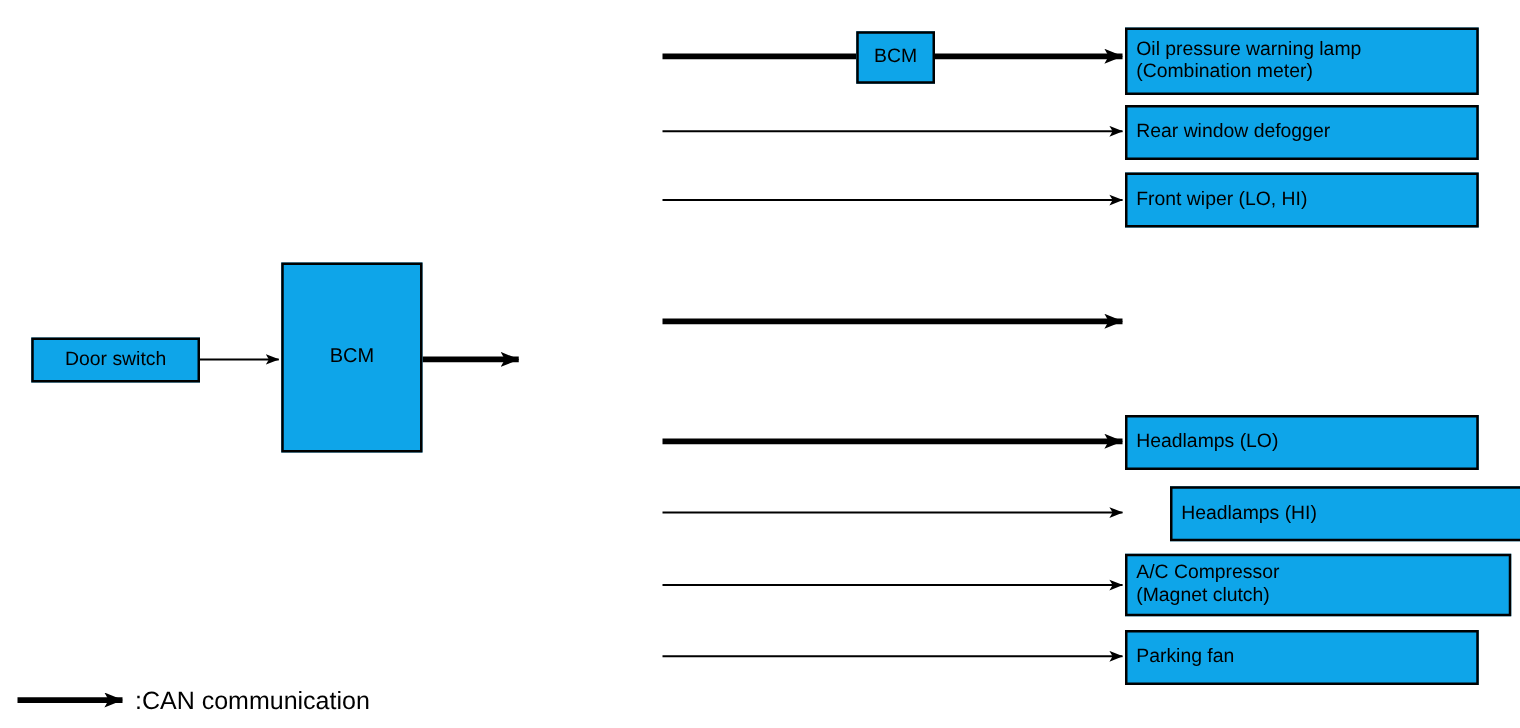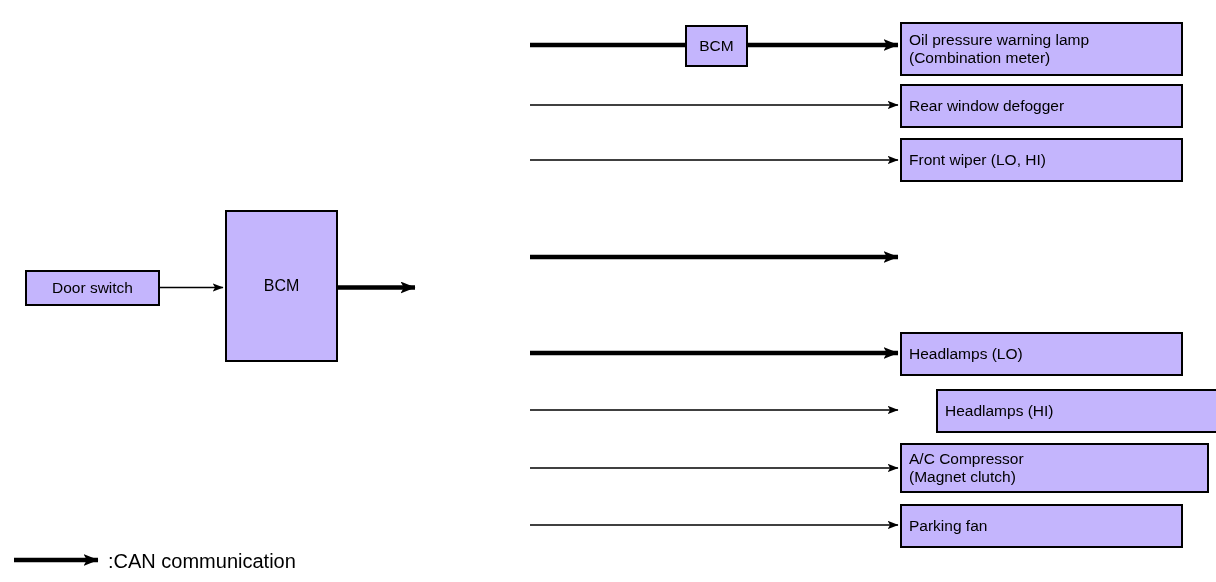--- a/index.html
+++ b/index.html
@@ -1,21 +1,21 @@
 <!DOCTYPE html>
 <html><head>
 <meta charset="utf-8">
 <title>IPDM E/R System Diagram</title>
 <style>
   html,body{margin:0;padding:0;background:#ffffff;}
   body{width:1216px;height:582px;overflow:hidden;
        font-family:"Liberation Sans","DejaVu Sans",sans-serif;color:#000;}
   #stage{position:relative;width:1216px;height:582px;background:#fff;}
   svg#wires{position:absolute;left:0;top:0;width:1216px;height:582px;}
-  .node{position:absolute;box-sizing:border-box;border:2px solid #000;background:#c4b5fd;}
+  .node{position:absolute;box-sizing:border-box;border:2px solid #000;background:#0ea5e9;}
   .node .lbl{position:absolute;white-space:pre;line-height:1.18;}
   .ctr{left:0;right:0;top:50%;transform:translateY(-50%);text-align:center;}
   .lft{left:7px;top:50%;transform:translateY(-50%);text-align:left;}
   .t15{font-size:15.5px;}
   .t16{font-size:16px;}
   .legend{position:absolute;font-size:20px;white-space:pre;}
 </style>
 </head>
 <body>
 

